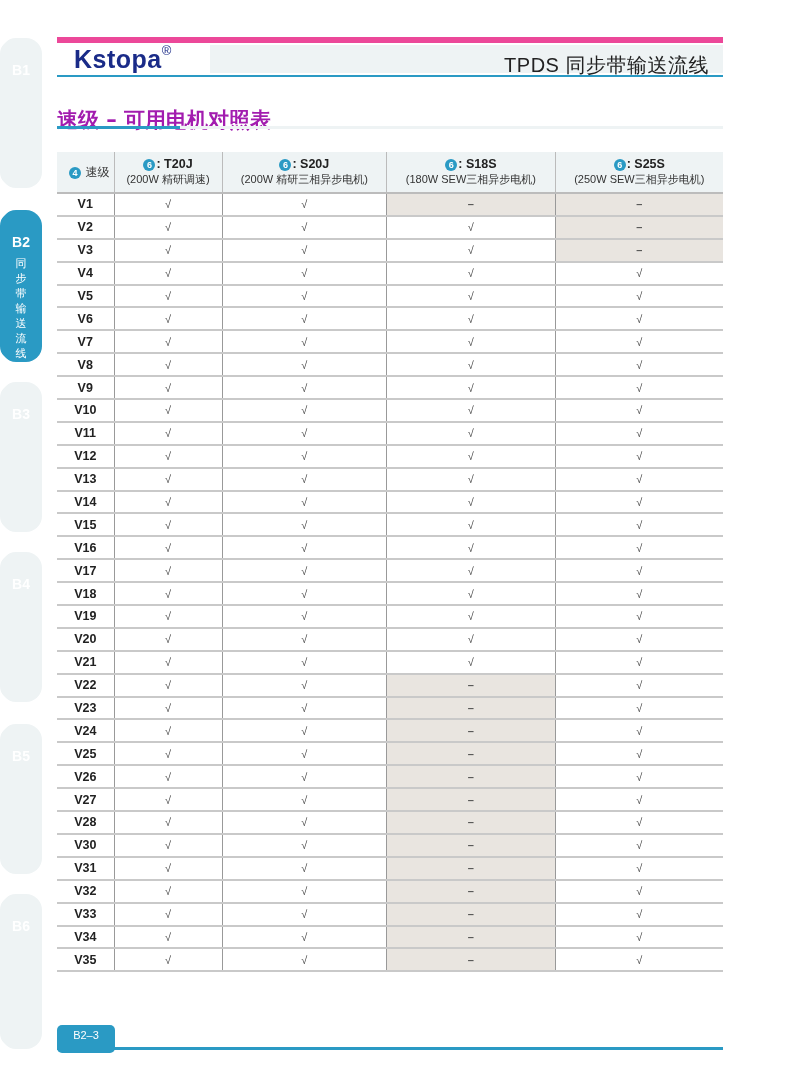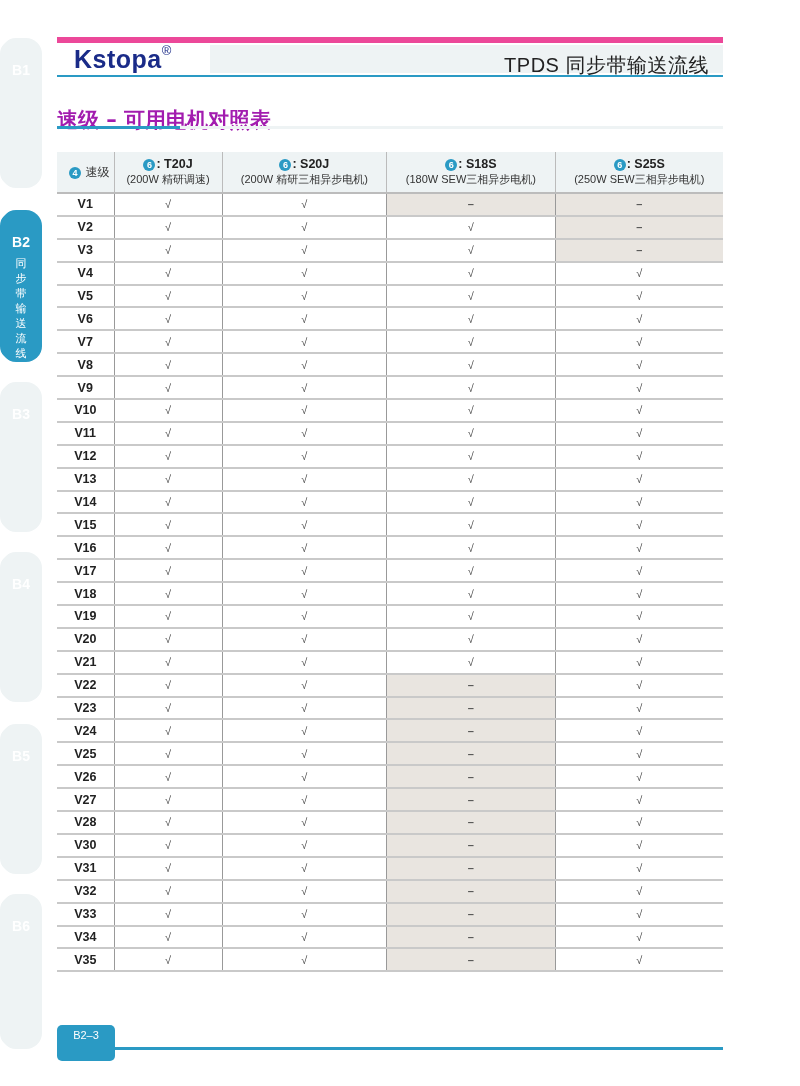--- a/index.html
+++ b/index.html
@@ -46,21 +46,21 @@
   .col-name { font-size: 12.5px; font-weight: bold; color: #222; }
   .circ { display: inline-block; width: 12px; height: 12px; border-radius: 50%; background: #2a9ac4;
     color: #fff; font-size: 9px; line-height: 12px; text-align: center; font-weight: bold; margin-right: 1px; vertical-align: 0; }
   table.motor td { height: 22.9px; text-align: center; font-size: 11px; color: #444;
     border-bottom: 2px solid #c9c9c9; border-left: 1px solid #999; border-right: 1px solid #999; }
   table.motor td:first-child { border-left: none; font-weight: bold; font-size: 12.5px; color: #222; }
   table.motor td:last-child { border-right: none; }
   table.motor td.na { background: #e9e5e0; color: #555; font-weight: bold; }
 
   
-  .page-badge { position: absolute; left: 57px; top: 1025px; width: 58px; height: 36px; border-radius: 5px;
+  .page-badge { position: absolute; left: 57px; top: 1025px; width: 58px; height: 28px; border-radius: 5px;
     background: #2a9ac4; color: #fff; font-size: 11px; text-align: center; line-height: 20px;
     font-family: "Liberation Sans", sans-serif; }
   .footer-rule { position: absolute; left: 57px; top: 1047px; width: 666px; height: 3px; background: #2a9ac4; }
 </style>
 </head>
 <body>
 
 <div id="side-tabs">
     <div class="side-tab" style="top: 38px; height: 150px;">
       <span class="tab-code">B1</span>

